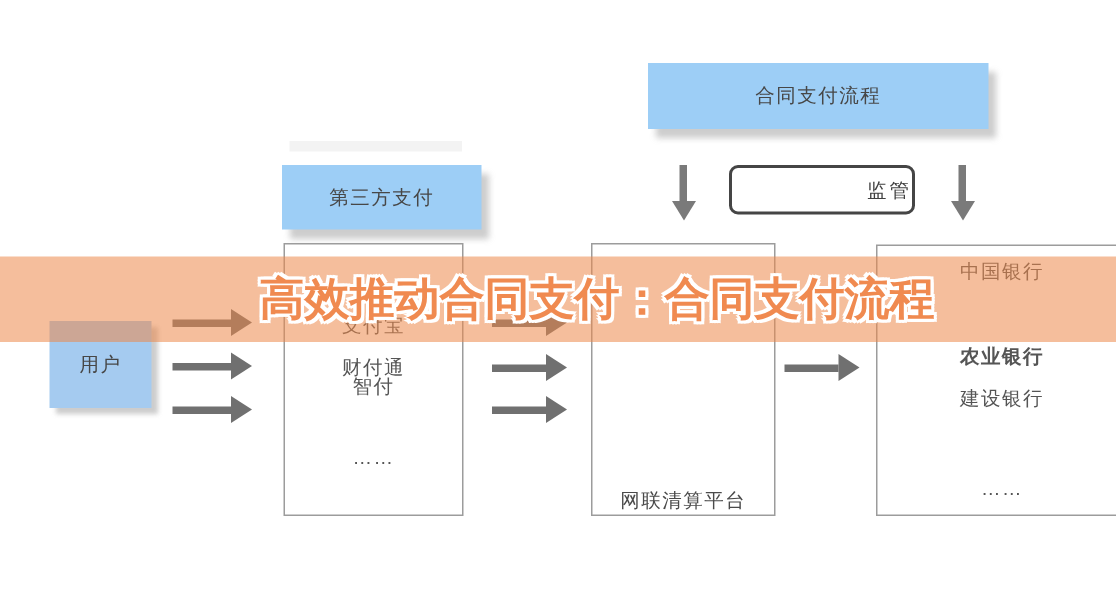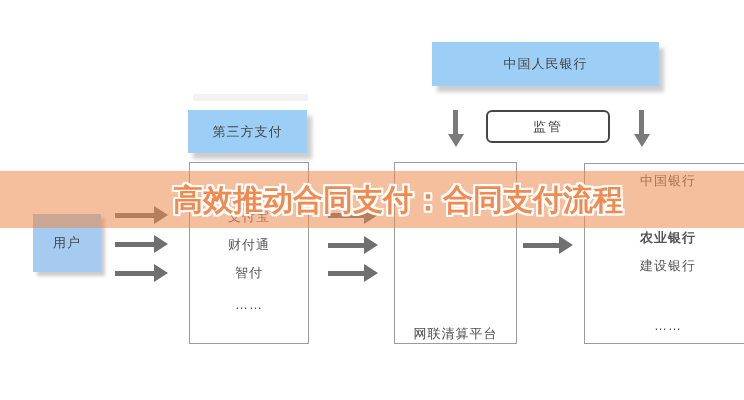--- a/index.html
+++ b/index.html
@@ -15,21 +15,21 @@
   
   .list-box{position:absolute;background:#ffffff;border:1px solid #9c9c9c;}
   .list-item{position:absolute;left:0;width:100%;height:18px;line-height:18px;
     text-align:center;font-size:13px;color:#555555;letter-spacing:1px;}
 
   .center-box{display:flex;align-items:flex-end;justify-content:center;
     font-size:13px;color:#4a4a4a;letter-spacing:1px;}
 
   
   .supervision{position:absolute;background:#ffffff;border:2px solid #454545;border-radius:6px;
-    display:flex;align-items:center;justify-content:center;font-size:13px;color:#3f3f3f;letter-spacing:2px;}
+    display:flex;align-items:center;justify-content:flex-end;font-size:13px;color:#3f3f3f;letter-spacing:2px;}
 
   .faint-strip{position:absolute;background:#f3f3f3;}
 
   
   .h-arrow{position:absolute;height:18px;display:flex;align-items:center;}
   .h-arrow .shaft{flex:1;height:5px;background:#707070;}
   .h-arrow .head{width:0;height:0;border-left:14px solid #707070;
     border-top:9px solid transparent;border-bottom:9px solid transparent;}
   .v-arrow{position:absolute;width:17px;display:flex;flex-direction:column;align-items:center;}
   .v-arrow .shaft{width:5px;flex:1;background:#7a7a7a;}
@@ -43,46 +43,46 @@
     text-align:center;z-index:6;font-size:30px;font-weight:bold;color:#f08a50;
     text-shadow:-2px -2px 0 #fff,2px -2px 0 #fff,-2px 2px 0 #fff,2px 2px 0 #fff,
                 0 -2px 0 #fff,0 2px 0 #fff,-2px 0 0 #fff,2px 0 0 #fff;padding-left:26px;}
 </style>
 </head>
 <body>
 
 <div class="canvas">
 
   <div class="blue-node" style="left:432px;top:42px;width:227px;height:44px;">
-    <span>中国人民银行</span>
+    <span>合同支付流程</span>
   </div>
 
   <div class="v-arrow" style="left:447px;top:110px;height:37px;">
       <div class="shaft"></div>
       <div class="head"></div>
     </div>
   <div class="v-arrow" style="left:633px;top:110px;height:37px;">
       <div class="shaft"></div>
       <div class="head"></div>
     </div>
 
   <div class="supervision" style="left:486px;top:110px;width:120px;height:29px;">
     <span>监管</span>
   </div>
 
   <div class="faint-strip" style="left:193px;top:94px;width:115px;height:7px;"></div>
 
-  <div class="blue-node" style="left:188px;top:110px;width:119px;height:43px;">
+  <div class="blue-node" style="left:188px;top:110px;width:133px;height:43px;">
     <span>第三方支付</span>
   </div>
 
   <div class="list-box" style="left:189px;top:162px;width:118px;height:180px;">
     <div class="list-item" style="top:45px;">支付宝</div>
     <div class="list-item" style="top:73px;">财付通</div>
-    <div class="list-item" style="top:102px;font-family:Liberation Mono, monospace;">智付</div>
+    <div class="list-item" style="top:86px;">智付</div>
     <div class="list-item" style="top:133px;">……</div>
   </div>
 
   <div class="list-box center-box" style="left:394px;top:162px;width:121px;height:180px;">
     <span>网联清算平台</span>
   </div>
 
   <div class="list-box" style="left:584px;top:163px;width:118px;height:179px;padding-left:48px;">
     <div class="list-item" style="top:8px;">中国银行</div>
     <div class="list-item" style="top:65px;font-weight:bold;">农业银行</div>

